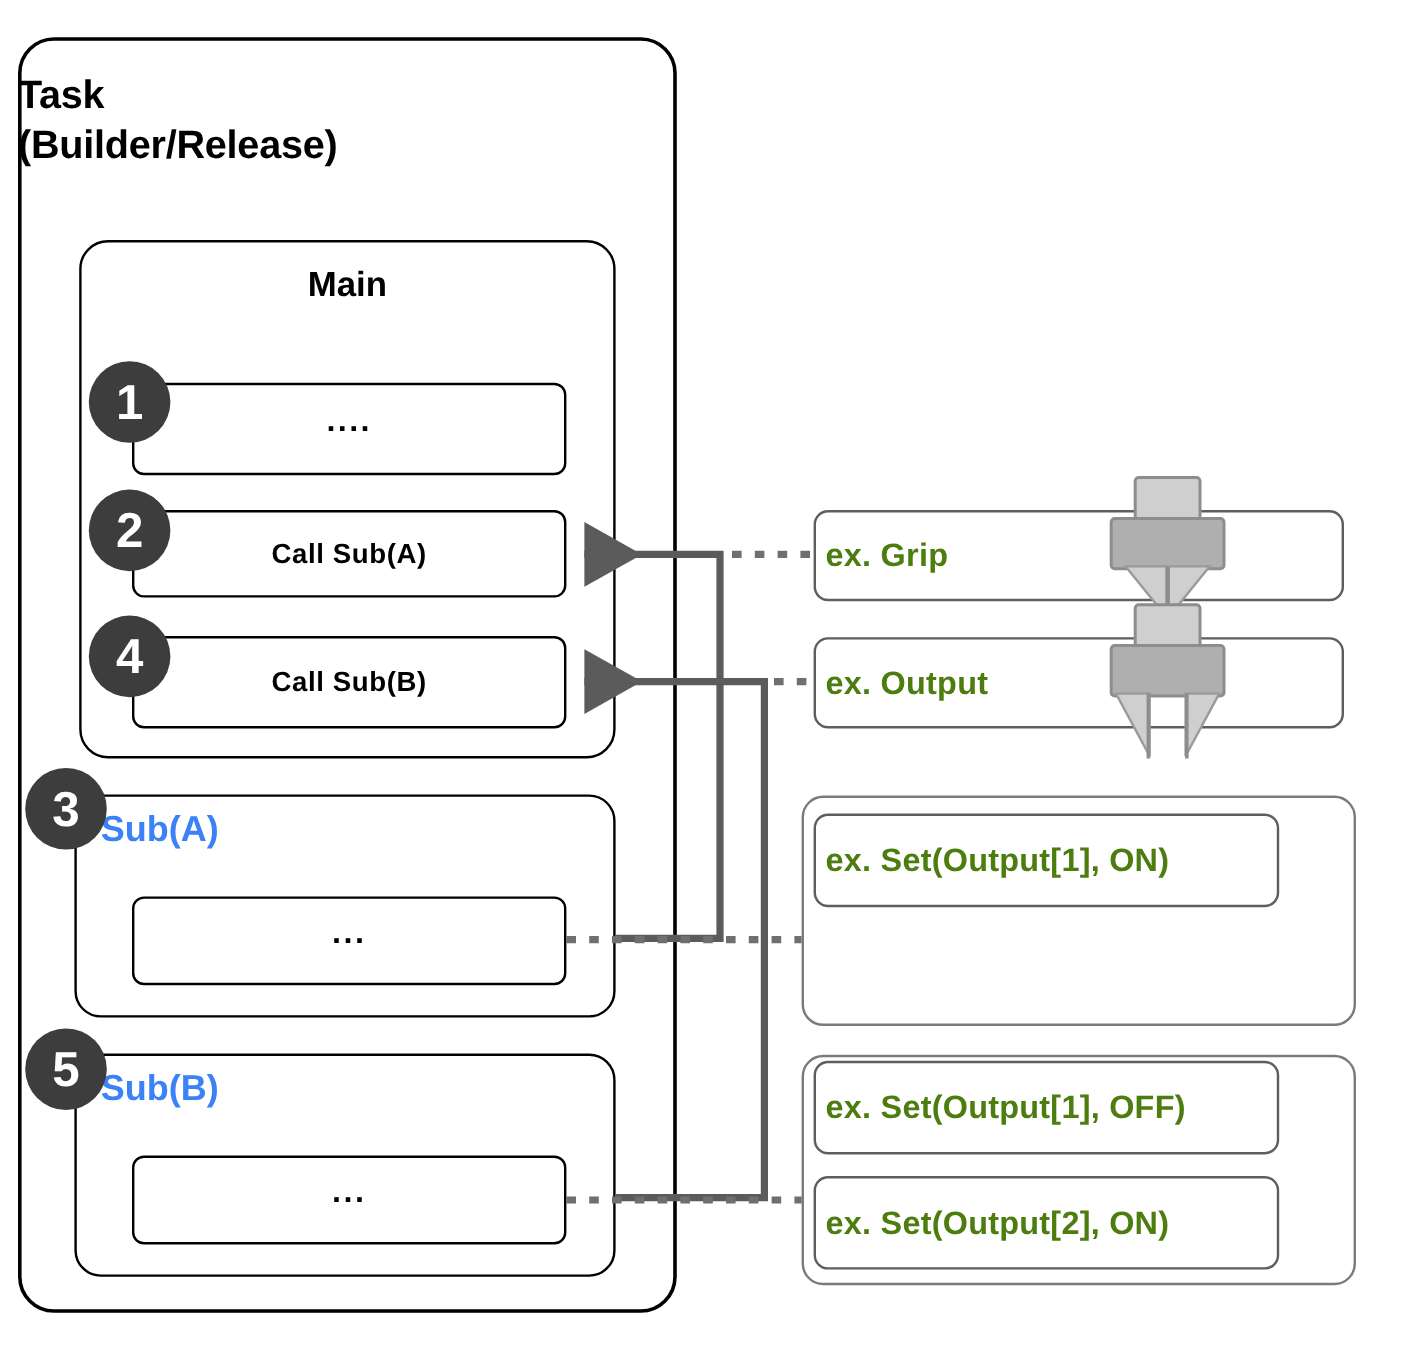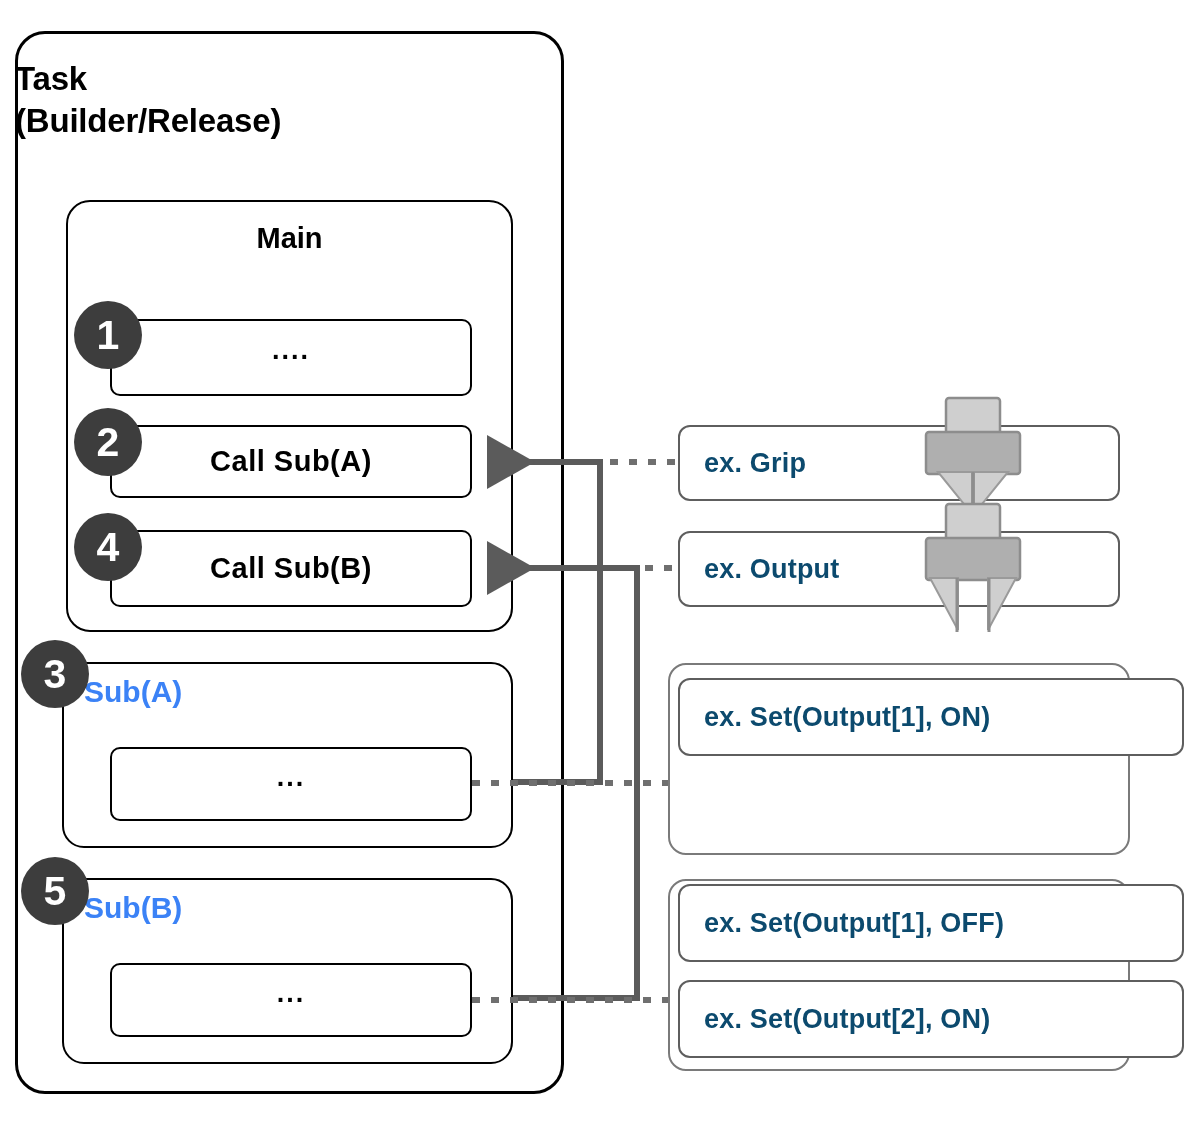--- a/index.html
+++ b/index.html
@@ -59,21 +59,21 @@
   
   .step-box{
     left:110px;
     width:362px;
     border-radius:10px;
     display:flex;
     align-items:center;
     justify-content:center;
   }
   .step-label{
-    font-size:29px;
+    font-size:23px;
     font-weight:bold;
     color:#000000;
     letter-spacing:0.5px;
   }
   .dots-label{
     font-size:27px;
     font-weight:bold;
     color:#000000;
     letter-spacing:2px;
     transform:translateY(-7px);
@@ -109,38 +109,38 @@
   .right-box{
     left:678px;
     width:442px;
     border-radius:12px;
     display:flex;
     align-items:center;
   }
   .right-label{
     font-size:27px;
     font-weight:bold;
-    color:#0c4a6e;
-    padding-left:24px;
+    color:#4d7c0f;
+    padding-left:8px;
     letter-spacing:0.2px;
   }
   #grip-box{ top:425px; height:76px; }
   #release-box{ top:531px; height:76px; }
 
   .group-frame{
     left:668px;
     width:462px;
     height:192px;
     border-radius:18px;
   }
   #group1{ top:663px; }
   #group2{ top:879px; }
   .group-item{
     left:678px;
-    width:506px;
+    width:388px;
     height:78px;
     border-radius:12px;
     display:flex;
     align-items:center;
   }
   #out1a{ top:678px; }
   #out1b{ top:764px; }
   #out2a{ top:884px; }
   #out2b{ top:980px; }
 

